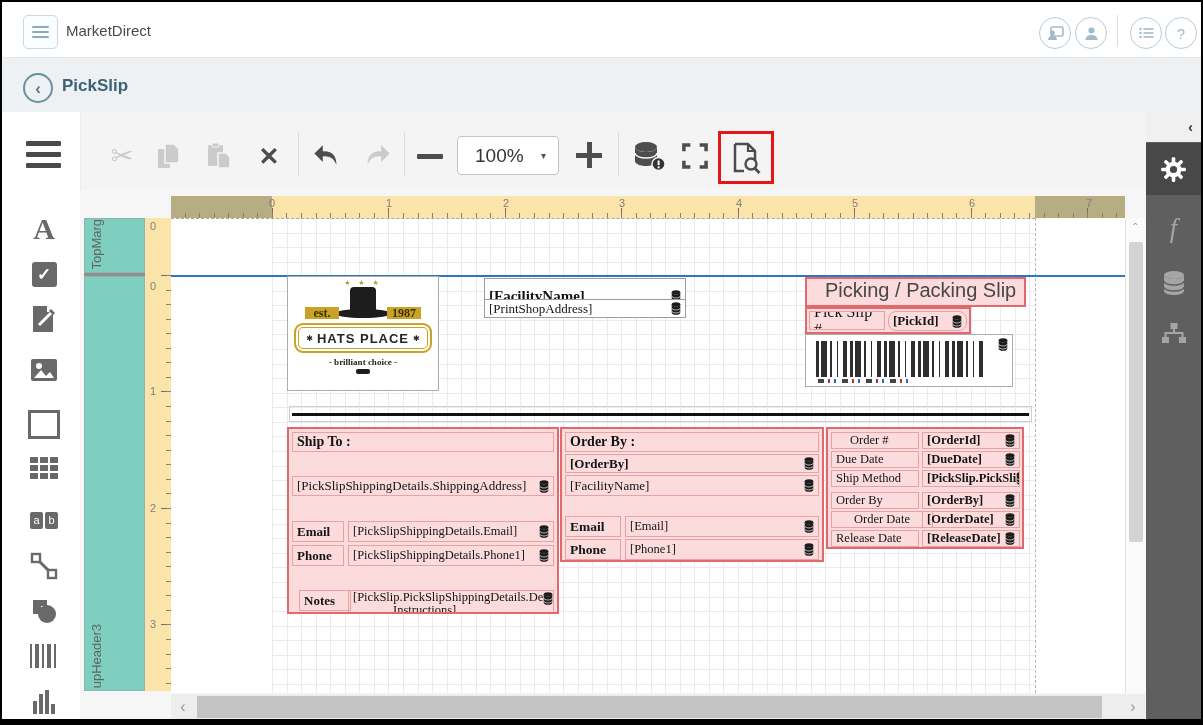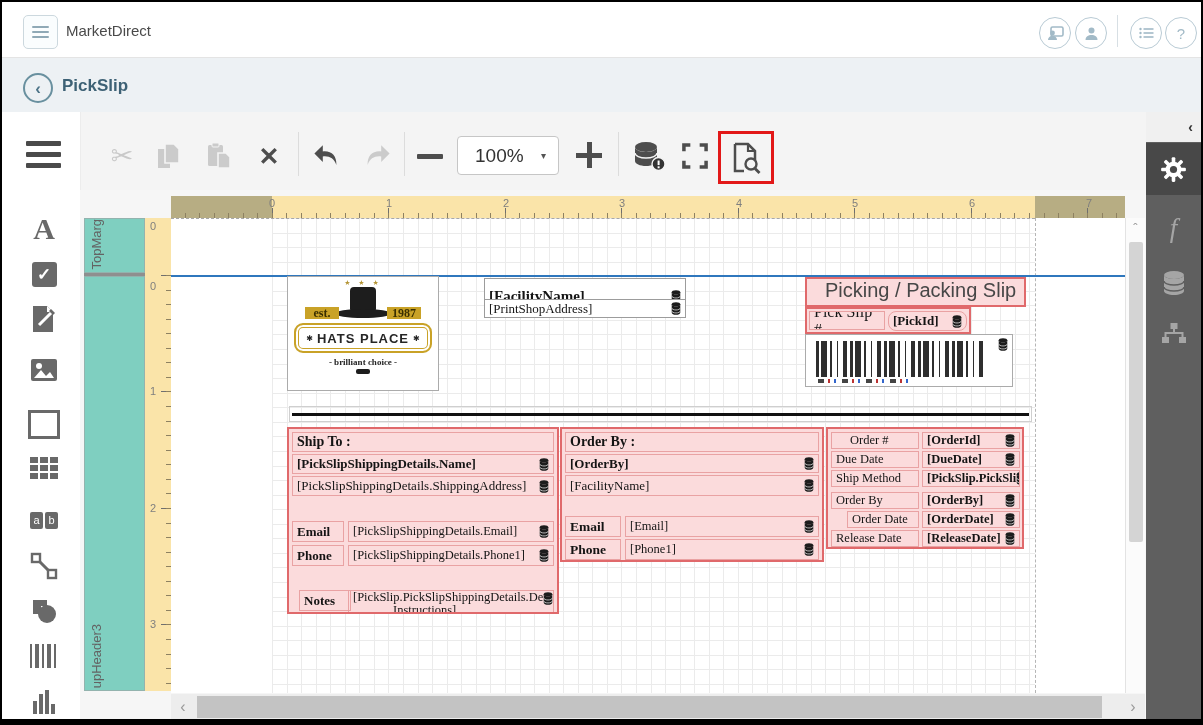--- a/index.html
+++ b/index.html
@@ -454,30 +454,20 @@
   </div>
 
   <div class="abs" style="left:287px;top:404px;width:743px;height:16px;border:1px solid #cfcfcf;box-sizing:border-box;">
     <div style="position:absolute;left:2px;right:2px;top:6px;height:2.5px;background:#111;"></div>
   </div>
 
   <div class="abs pink" style="left:285px;top:425px;width:272px;height:187px;overflow:hidden;">
     <div class="pcell" style="left:3px;top:3px;width:262px;height:20px;">
       <span class="ser lab" style="font-size:14px;">Ship To :</span>
     </div>
-    <div class="pcell" style="left:3px;top:25px;width:262px;height:20px;">
-      <span class="ser lab" style="font-size:13px;">[PickSlipShippingDetails.Name]</span>
-      <span class="db">
-          <svg width="10" height="13" viewBox="0 0 10 14">
-            <ellipse cx="5" cy="2.4" rx="4.6" ry="2.2" fill="#1c1c1c"></ellipse>
-            <path d="M.4 2.4v9.2c0 1.2 2.06 2.2 4.6 2.2s4.6-1 4.6-2.2V2.4c0 1.2-2.06 2.2-4.6 2.2S.4 3.6.4 2.4z" fill="#1c1c1c"></path>
-            <path d="M.4 6.4c0 1.2 2.06 2.2 4.6 2.2s4.6-1 4.6-2.2M.4 9.6c0 1.2 2.06 2.2 4.6 2.2s4.6-1 4.6-2.2" stroke="#cfcfcf" stroke-width=".9" fill="none"></path>
-          </svg>
-        </span>
-    </div>
     <div class="pcell" style="left:3px;top:47px;width:262px;height:20px;">
       <span class="ser" style="font-size:13px;">[PickSlipShippingDetails.ShippingAddress]</span>
       <span class="db">
           <svg width="10" height="13" viewBox="0 0 10 14">
             <ellipse cx="5" cy="2.4" rx="4.6" ry="2.2" fill="#1c1c1c"></ellipse>
             <path d="M.4 2.4v9.2c0 1.2 2.06 2.2 4.6 2.2s4.6-1 4.6-2.2V2.4c0 1.2-2.06 2.2-4.6 2.2S.4 3.6.4 2.4z" fill="#1c1c1c"></path>
             <path d="M.4 6.4c0 1.2 2.06 2.2 4.6 2.2s4.6-1 4.6-2.2M.4 9.6c0 1.2 2.06 2.2 4.6 2.2s4.6-1 4.6-2.2" stroke="#cfcfcf" stroke-width=".9" fill="none"></path>
           </svg>
         </span>
     </div>
@@ -623,21 +613,21 @@
     <div class="pcell" style="left:94px;top:63px;width:98px;height:17px;">
         <span class="ser lab" style="font-size:12.5px">[OrderBy]</span>
         <span class="db">
           <svg width="10" height="13" viewBox="0 0 10 14">
             <ellipse cx="5" cy="2.4" rx="4.6" ry="2.2" fill="#1c1c1c"></ellipse>
             <path d="M.4 2.4v9.2c0 1.2 2.06 2.2 4.6 2.2s4.6-1 4.6-2.2V2.4c0 1.2-2.06 2.2-4.6 2.2S.4 3.6.4 2.4z" fill="#1c1c1c"></path>
             <path d="M.4 6.4c0 1.2 2.06 2.2 4.6 2.2s4.6-1 4.6-2.2M.4 9.6c0 1.2 2.06 2.2 4.6 2.2s4.6-1 4.6-2.2" stroke="#cfcfcf" stroke-width=".9" fill="none"></path>
           </svg>
         </span>
       </div>
-    <div class="pcell" style="left:19px;top:82px;width:72px;height:17px;">
+    <div class="pcell" style="left:3px;top:82px;width:102px;height:17px;justify-content:center;">
         <span class="ser" style="font-size:12.5px">Order Date</span>
       </div>
     <div class="pcell" style="left:94px;top:82px;width:98px;height:17px;">
         <span class="ser lab" style="font-size:12.5px">[OrderDate]</span>
         <span class="db">
           <svg width="10" height="13" viewBox="0 0 10 14">
             <ellipse cx="5" cy="2.4" rx="4.6" ry="2.2" fill="#1c1c1c"></ellipse>
             <path d="M.4 2.4v9.2c0 1.2 2.06 2.2 4.6 2.2s4.6-1 4.6-2.2V2.4c0 1.2-2.06 2.2-4.6 2.2S.4 3.6.4 2.4z" fill="#1c1c1c"></path>
             <path d="M.4 6.4c0 1.2 2.06 2.2 4.6 2.2s4.6-1 4.6-2.2M.4 9.6c0 1.2 2.06 2.2 4.6 2.2s4.6-1 4.6-2.2" stroke="#cfcfcf" stroke-width=".9" fill="none"></path>
           </svg>

